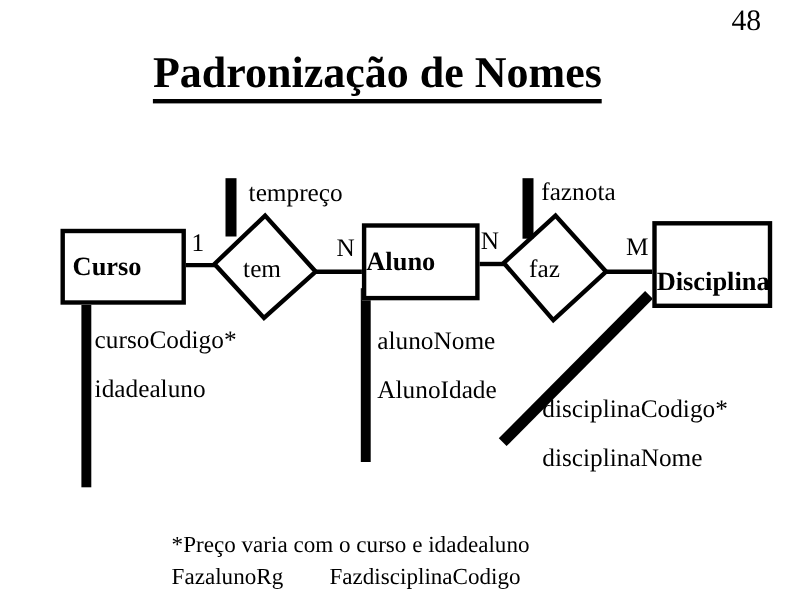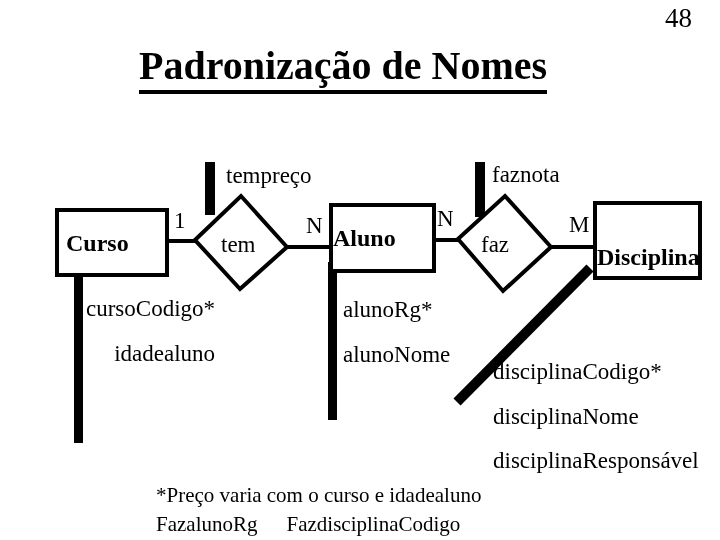--- a/index.html
+++ b/index.html
@@ -61,33 +61,33 @@
   .card-n1 { left: 306px; top: 214px; }
   .card-n2 { left: 437px; top: 207px; }
   .card-m  { left: 569px; top: 213px; }
 
   .attr-list {
     position: absolute;
     font-size: 23px;
     line-height: 44.5px;
     white-space: nowrap;
   }
-  .attr-list.curso      { left: 86px;  top: 287px; text-align: right; }
+  .attr-list.curso      { left: 86px;  top: 287px; }
   .attr-list.aluno      { left: 343px; top: 288px; }
   .attr-list.disciplina { left: 493px; top: 350px; }
   .attr-item { display: block; }
 
   .footnote {
     position: absolute;
     left: 156px; top: 481px;
     font-size: 21px;
     line-height: 29px;
     white-space: nowrap;
   }
-  .footnote .gap { margin-right: 29px; }
+  .footnote .gap { margin-right: 42px; }
 </style>
 </head>
 <body>
 
 <div class="abs page-number">48</div>
 
 <div class="abs slide-title">Padronização de Nomes</div>
 
 <svg class="diagram-lines" viewBox="0 0 720 540">
 
@@ -123,27 +123,26 @@
 <div class="diagram-label card-1">1</div>
 <div class="diagram-label card-n1">N</div>
 <div class="diagram-label card-n2">N</div>
 <div class="diagram-label card-m">M</div>
 
 <div class="attr-list curso">
   <span class="attr-item">cursoCodigo*</span>
   <span class="attr-item">idadealuno</span>
 </div>
 <div class="attr-list aluno">
-  <span class="attr-item">alunoRg*</span>
   <span class="attr-item">alunoNome</span>
+  <span class="attr-item">AlunoIdade</span>
 </div>
 <div class="attr-list disciplina">
   <span class="attr-item">disciplinaCodigo*</span>
   <span class="attr-item">disciplinaNome</span>
-  <span class="attr-item">disciplinaResponsável</span>
 </div>
 
 <div class="footnote">
   <div>*Preço varia com o curso e idadealuno</div>
   <div>
     <span class="gap">FazalunoRg</span><span>FazdisciplinaCodigo</span>
   </div>
 </div>
 
 </body></html>

